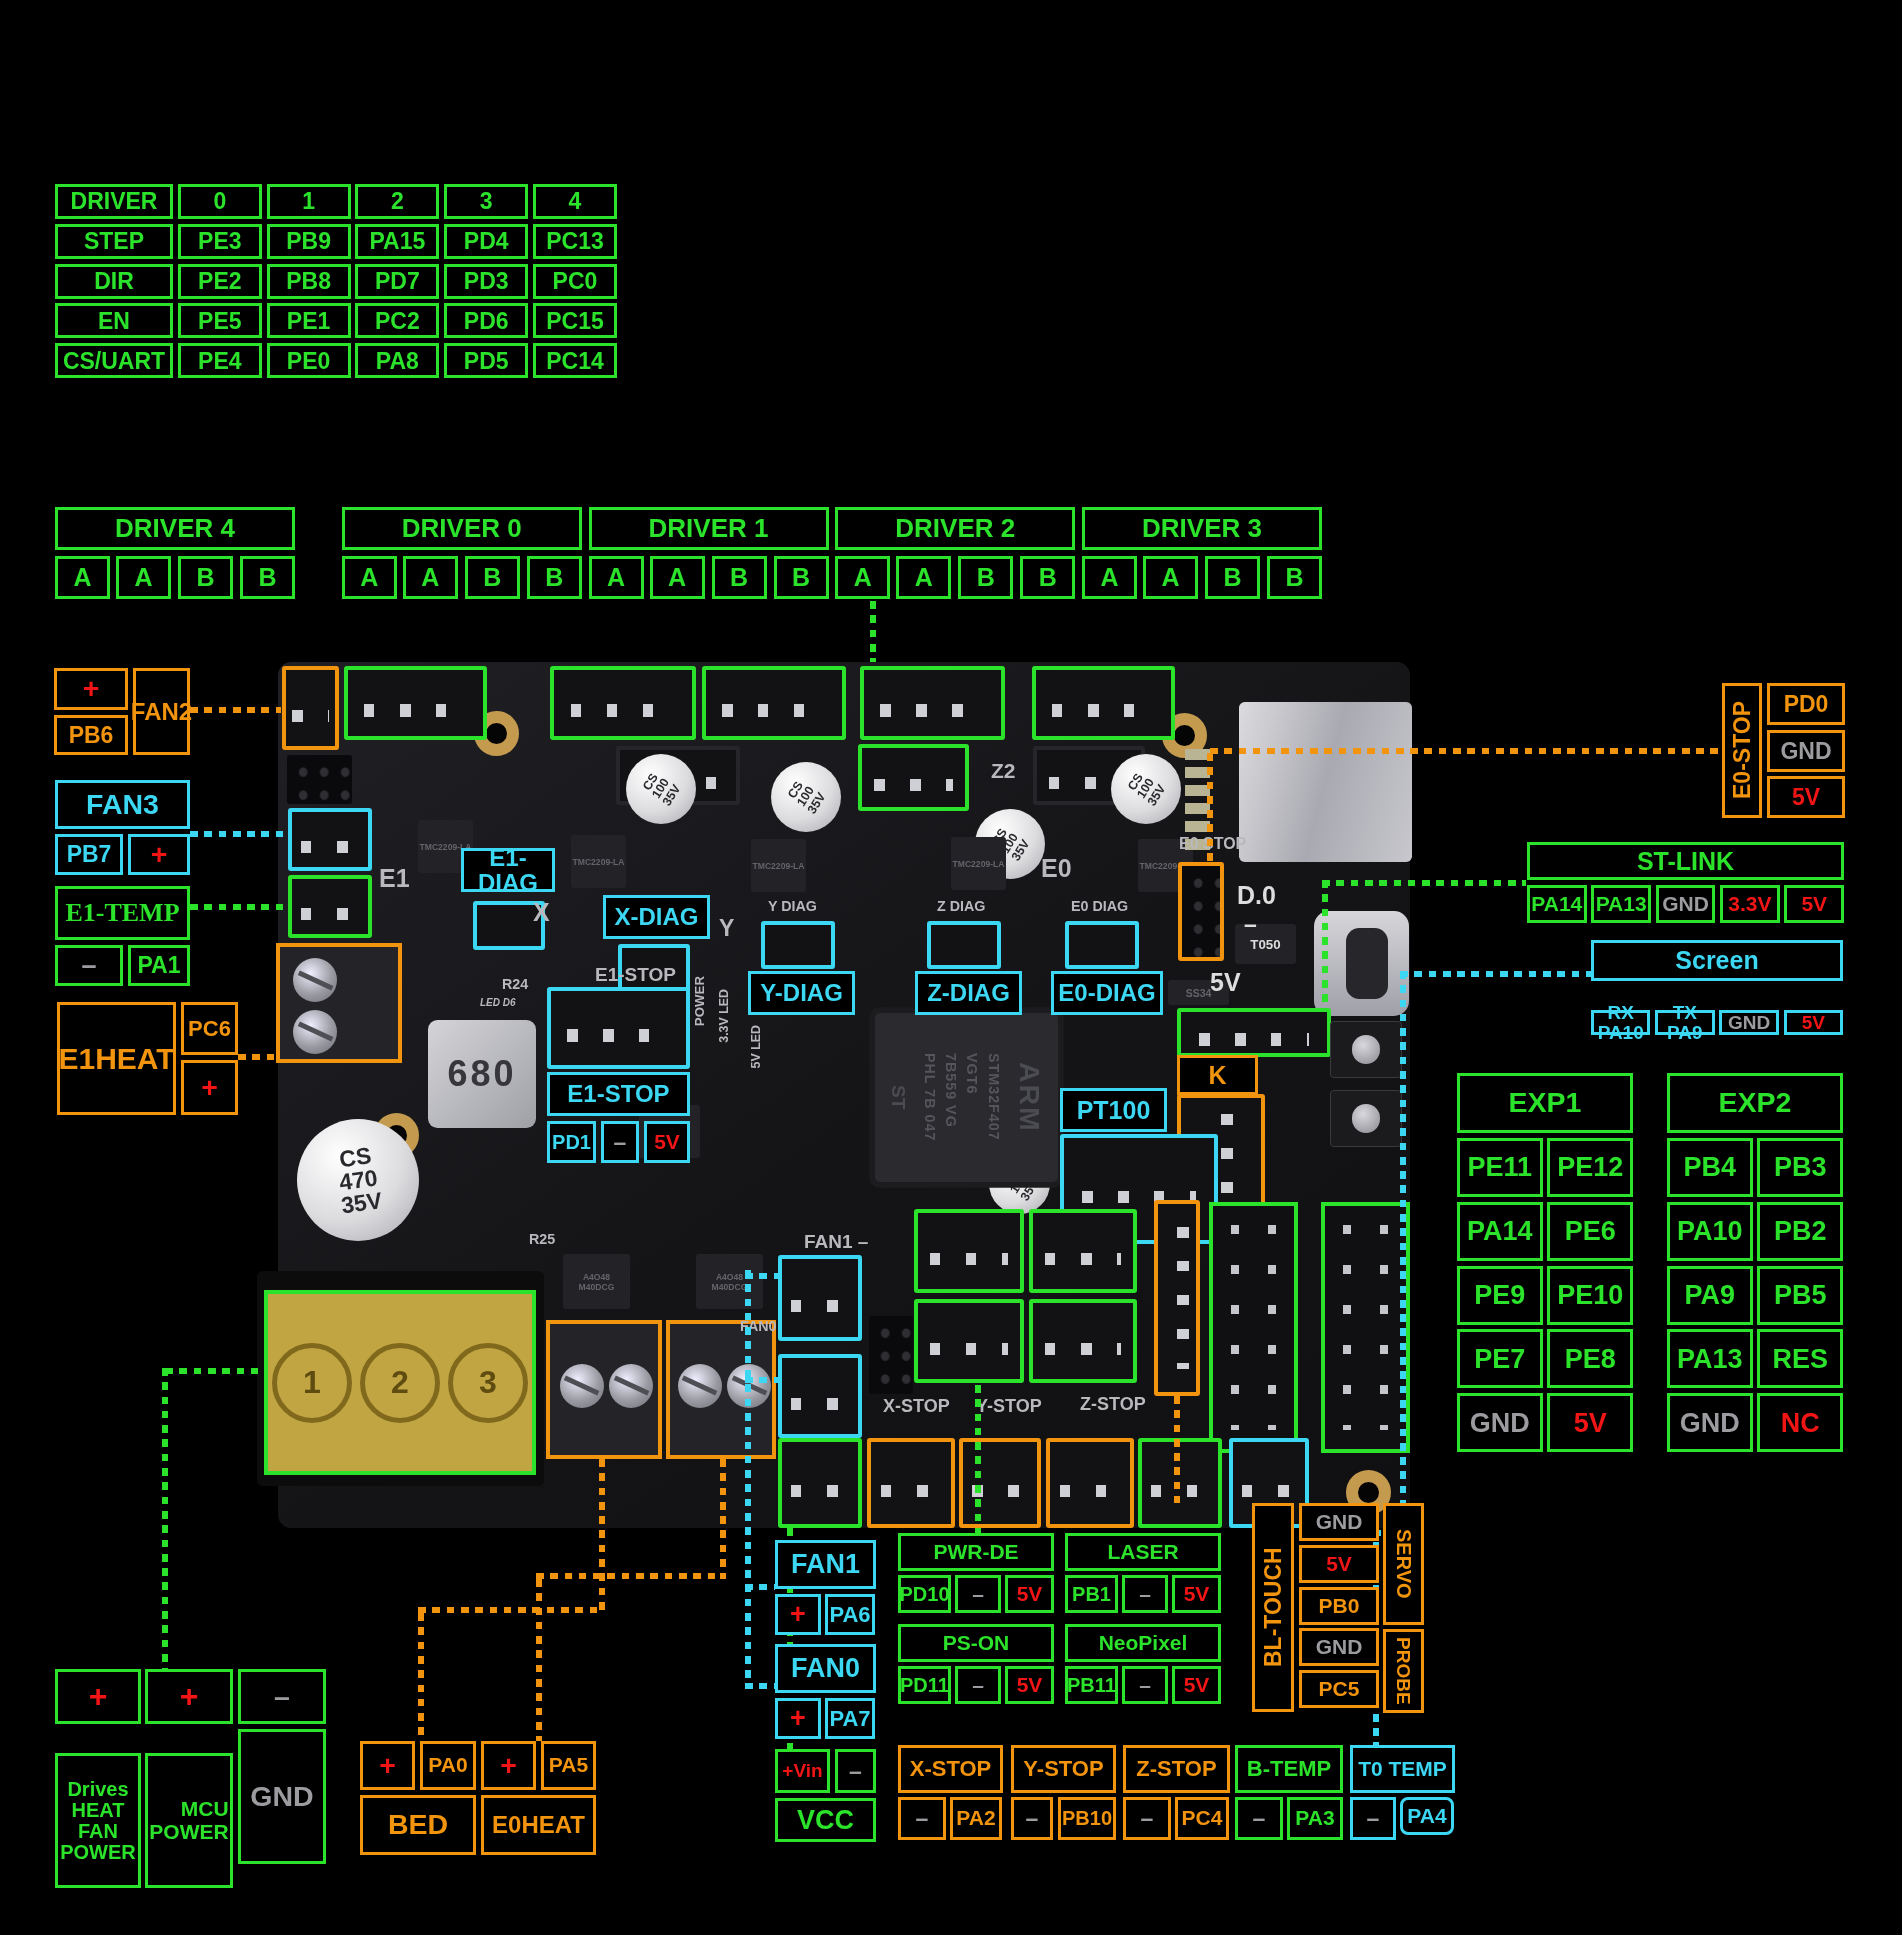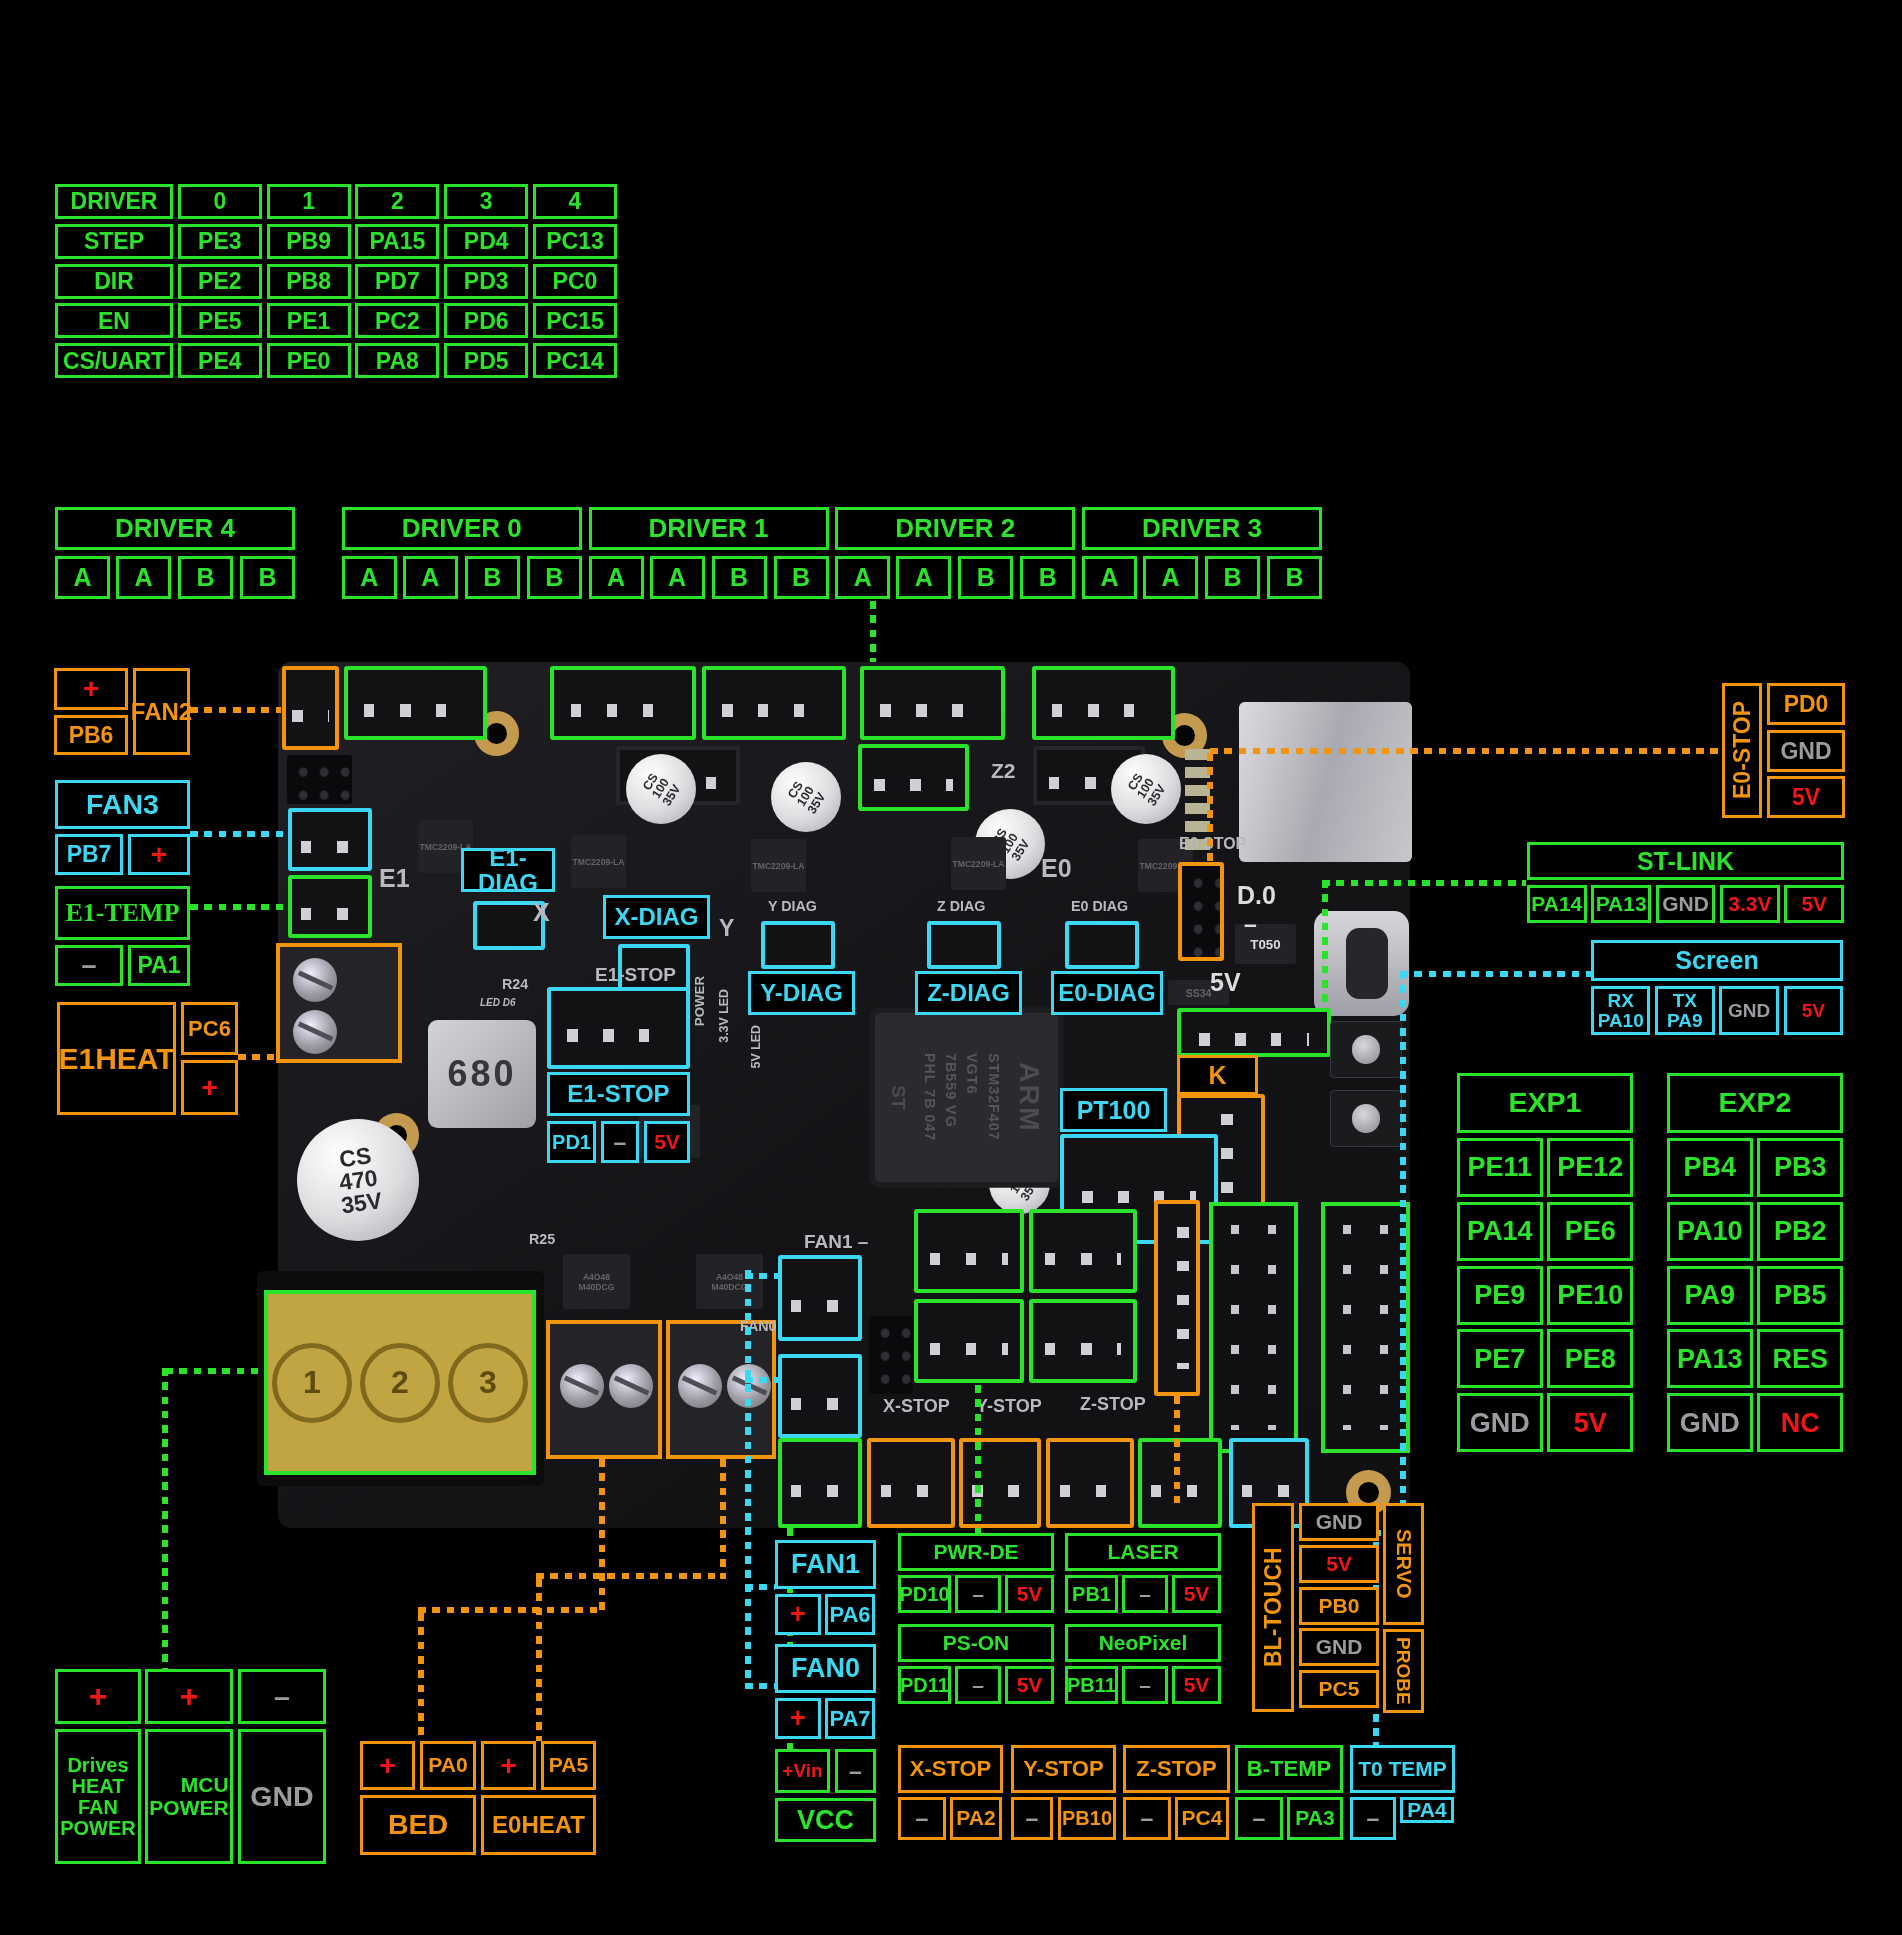--- a/index.html
+++ b/index.html
@@ -6,21 +6,21 @@
   #stage{position:relative;width:1902px;height:1936px;background:#000;overflow:hidden;
          font-family:"Liberation Sans",sans-serif;font-weight:bold;}
   .abs{position:absolute;}
   .cell,.box{position:absolute;box-sizing:border-box;display:flex;align-items:center;justify-content:center;
        background:#000;border:3.8px solid var(--c);color:var(--c);text-align:center;line-height:1.05;}
   .rel .cell{position:absolute;}
   .grid{display:grid;position:absolute;}
   .grid .cell{position:static;}
   .b-green{--c:var(--green);} .b-cyan{--c:var(--cyan);} .b-orange{--c:var(--orange);}
   .r{color:var(--red) !important;} .g{color:var(--gray) !important;}
-  .pre{white-space:pre-line;}
+  .pre{white-space:pre-line;margin-top:24px;}
   .vup{writing-mode:vertical-rl;transform:rotate(180deg);}
   .vdn{writing-mode:vertical-rl;}
   
   .dh,.dv{position:absolute;}
   .dh{height:5.7px;background:repeating-linear-gradient(90deg,var(--dc) 0 7.6px,transparent 7.6px 14.3px);}
   .dv{width:5.7px;background:repeating-linear-gradient(180deg,var(--dc) 0 7.6px,transparent 7.6px 14.3px);}
   .dot-g{--dc:var(--green);} .dot-c{--dc:var(--cyan);} .dot-o{--dc:var(--orange);}
   
   #board{position:absolute;left:278px;top:662px;width:1132px;height:866px;border-radius:13.3px;
          background:linear-gradient(145deg,#202024,#141417 55%,#101012);}
@@ -517,21 +517,21 @@
     <div class="cell b-orange" style="left:52px;top:52px;width:54px;height:43px;font-size:21px;">PC4</div>
   </div>
   <div class="rel" style="position:absolute;left:1235px;top:1745px;width:108px;height:95px;">
     <div class="cell b-green" style="left:0;top:0;width:108px;height:48px;font-size:22px;">B-TEMP</div>
     <div class="cell b-green g" style="left:0;top:52px;width:48px;height:43px;font-size:23px;">–</div>
     <div class="cell b-green" style="left:52px;top:52px;width:56px;height:43px;font-size:21px;">PA3</div>
   </div>
   <div class="rel" style="position:absolute;left:1350px;top:1745px;width:105px;height:95px;">
     <div class="cell b-cyan" style="left:0;top:0;width:105px;height:48px;font-size:21px;">T0 TEMP</div>
     <div class="cell b-cyan g" style="left:0;top:52px;width:46px;height:43px;font-size:23px;">–</div>
-    <div class="cell b-cyan" style="left:50px;top:52px;width:54px;height:26px;font-size:21px;">PA4</div>
+    <div class="cell b-cyan" style="left:50px;top:52px;width:54px;height:38px;font-size:21px;border-radius:8px;">PA4</div>
   </div>
 
   <div class="rel" style="position:absolute;left:55px;top:1669px;width:271px;height:195px;">
     <div class="cell b-green r" style="left:0;top:0;width:86px;height:55px;font-size:32px;">+</div>
     <div class="cell b-green r" style="left:90px;top:0;width:88px;height:55px;font-size:32px;">+</div>
     <div class="cell b-green g" style="left:183px;top:0;width:88px;height:55px;font-size:28.5px;">–</div>
     <div class="cell b-green pre" style="left:0;top:60px;width:86px;height:135px;font-size:20px;">Drives
 HEAT
 FAN
 POWER</div>

